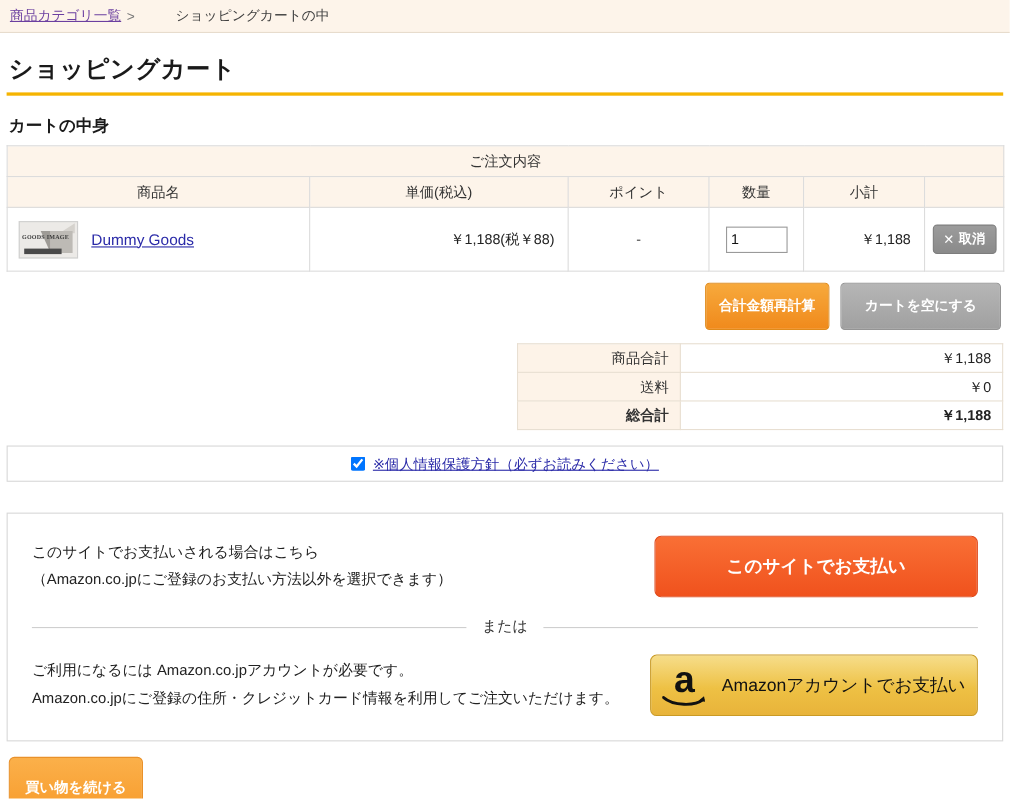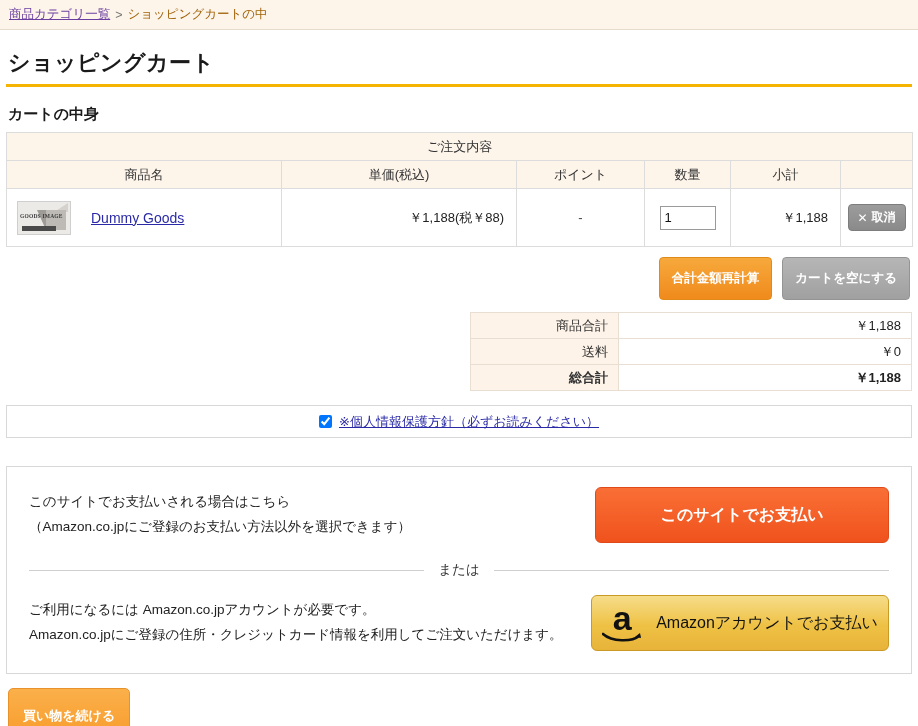--- a/index.html
+++ b/index.html
@@ -23,21 +23,21 @@
     padding-left: 9px;
     font-size: 12.5px;
     color: #555;
   }
   .breadcrumb-link {
     color: #6b3fa0;
     text-decoration: underline;
     cursor: pointer;
   }
   .breadcrumb-sep { margin: 0 5px; color: #777; }
-  .breadcrumb-current { color: #a16207; }
+  .breadcrumb-current { color: #404040; margin-left: 32px; }
 
   
   .page-title {
     margin: 18px 0 0 8px;
     font-size: 22px;
     font-weight: bold;
     letter-spacing: .5px;
     color: #1a1a1a;
   }
   .title-rule {
@@ -86,21 +86,21 @@
   .col-qty     { width: 86px;  }
   .col-sub     { width: 110px; }
   .col-act     { width: 72px;  }
 
   .cart tbody td {
     height: 58px;
     vertical-align: middle;
     font-size: 13px;
   }
   .td-name { padding-left: 10px; }
-  .name-cell { display: flex; align-items: center; gap: 20px; }
+  .name-cell { display: flex; align-items: center; gap: 12px; }
   .goods-thumb {
     width: 54px; height: 34px;
     border: 1px solid #cfcfcf;
     background: #eceae7;
     position: relative;
     overflow: hidden;
     flex: 0 0 auto;
   }
   .goods-thumb .box-top {
     position: absolute; right: 2px; top: 1px;
@@ -182,21 +182,21 @@
     padding: 12px 12px;
     background: linear-gradient(#f7a93c, #f08a1c);
     border: 1px solid #e08a1a;
     border-radius: 4px;
     color: #ffffff;
     font-size: 12.5px;
     font-weight: bold;
     cursor: pointer;
   }
   .btn-empty {
-    padding: 6px 12px;
+    padding: 6px 21px;
     background: linear-gradient(#b6b6b6, #a0a0a0);
     border: 1px solid #949494;
     border-radius: 4px;
     color: #ffffff;
     font-size: 12.5px;
     font-weight: bold;
     cursor: pointer;
   }
 
   

